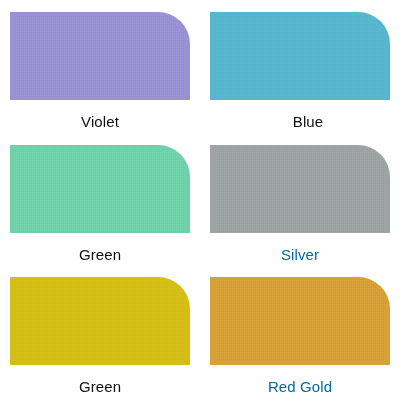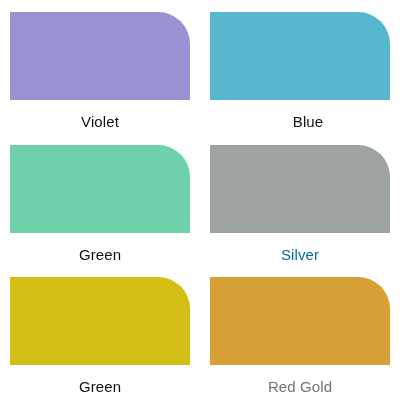--- a/index.html
+++ b/index.html
@@ -111,16 +111,16 @@
     <div class="swatch-chip-wrap">
       <div class="swatch-chip" style="background-color: rgb(214, 192, 19); border-top-right-radius: 32px;"></div>
     </div>
     <div class="swatch-label" style="color: rgb(17, 17, 17);">Green</div>
   </div>
 
   <div class="swatch-cell">
     <div class="swatch-chip-wrap">
       <div class="swatch-chip" style="background-color: rgb(216, 161, 52); border-top-right-radius: 32px;"></div>
     </div>
-    <div class="swatch-label" style="color: #737373; text-align: right;">Red Gold</div>
+    <div class="swatch-label" style="color: #0369a1; text-align: right;">Red Gold</div>
   </div>
 
 </div>
 
 </body></html>

